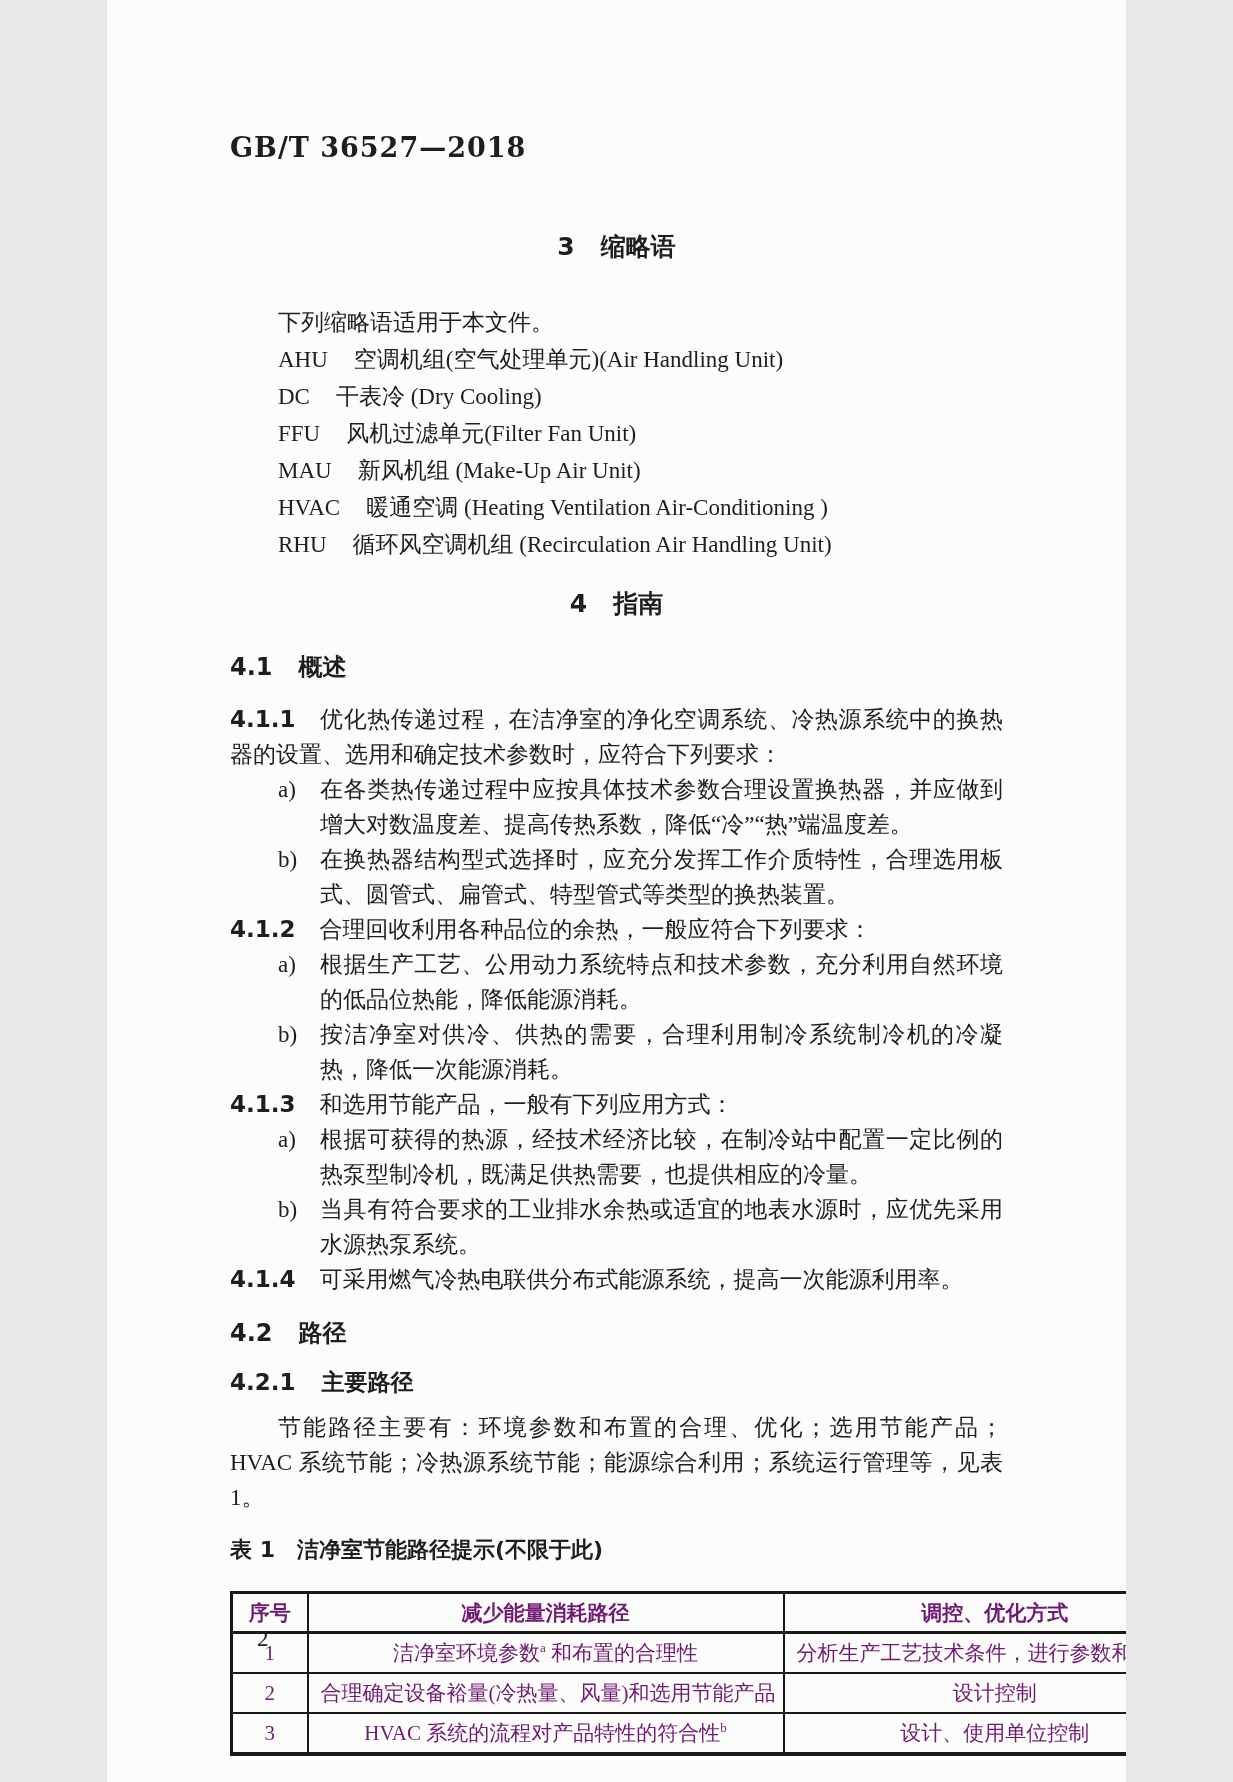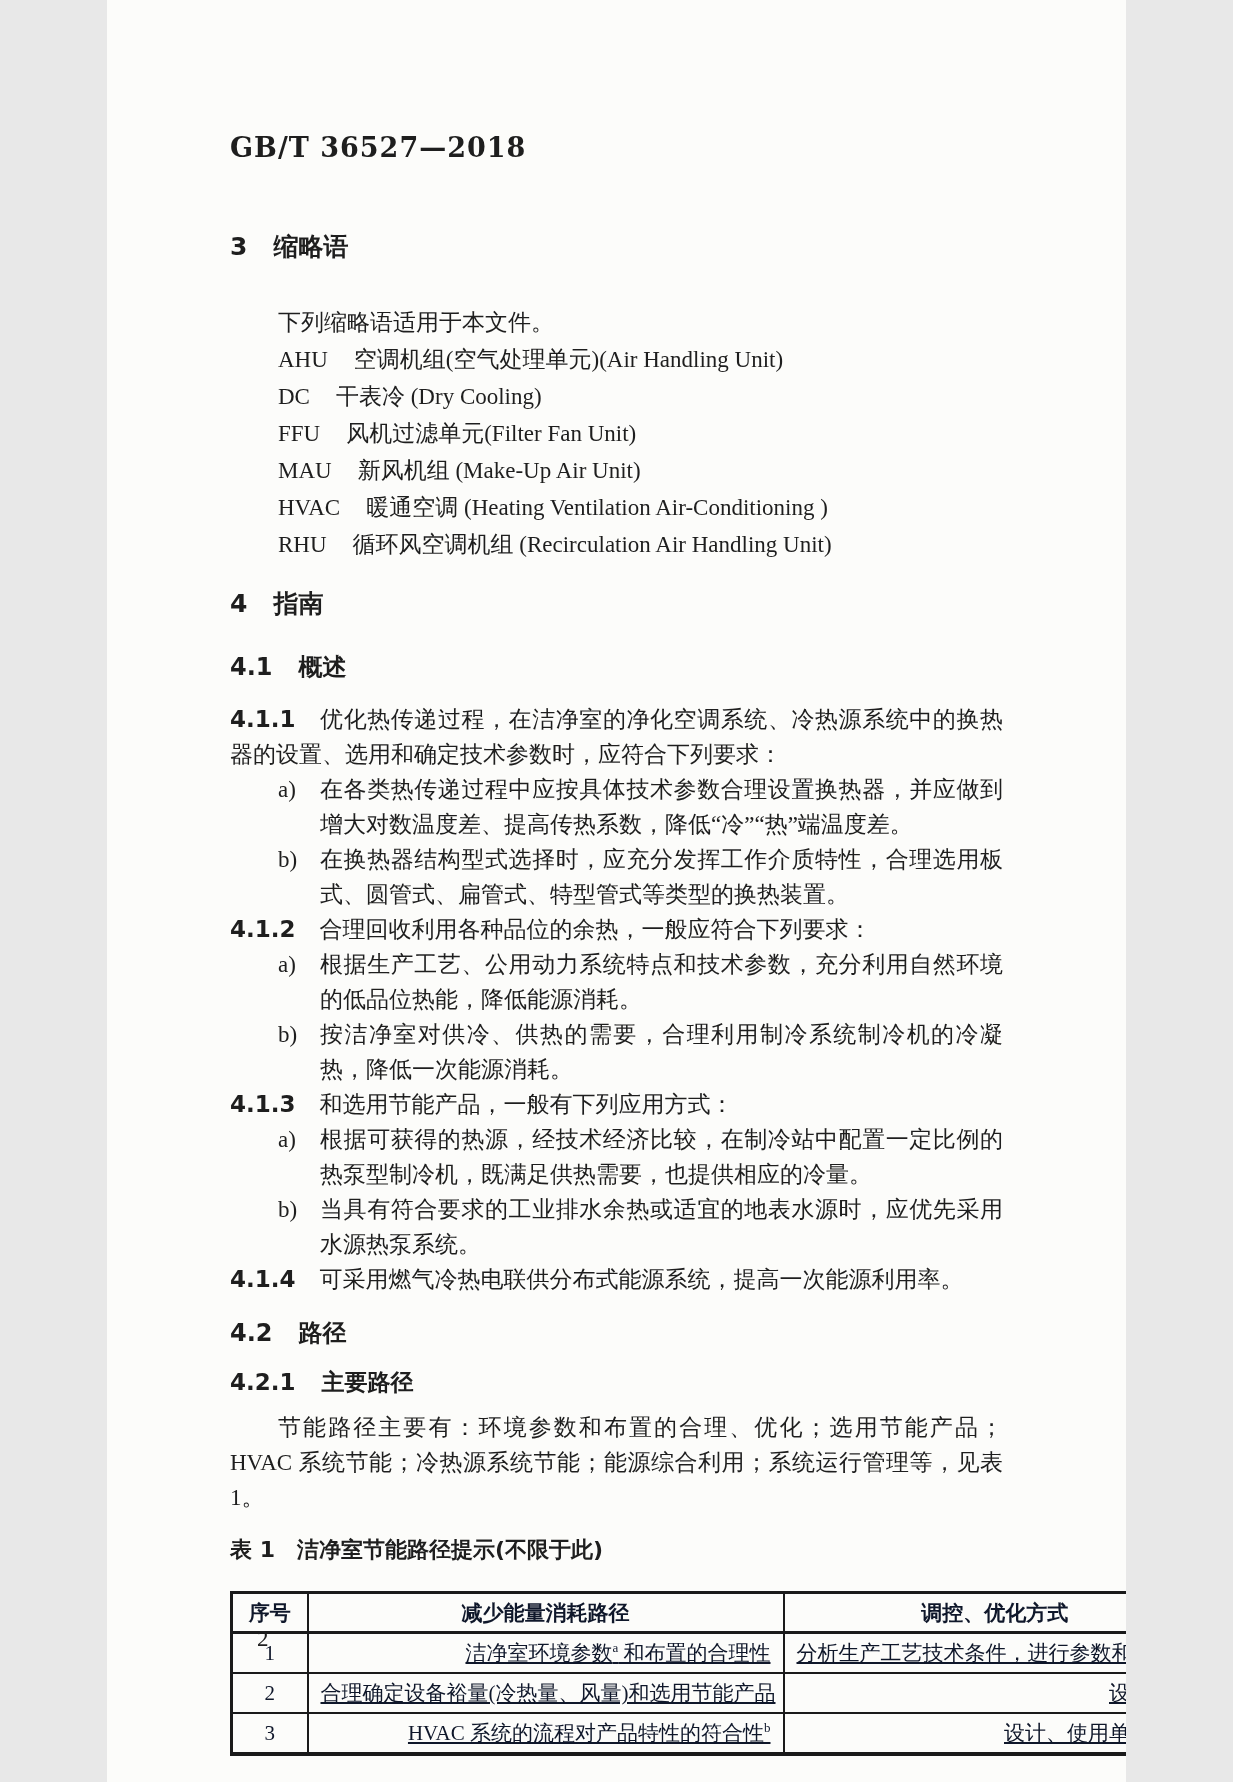--- a/index.html
+++ b/index.html
@@ -23,20 +23,21 @@
     line-height:28px;
     letter-spacing:1px;
   }
   
   .h-main{       
     margin-top:70px;
     font-family:"DejaVu Sans", sans-serif;
     font-weight:700;
     font-size:25px;
     line-height:30px;
+    text-align:center;
   }
   .h-main.tight{margin-top:26px;}
   .h-sub{        
     margin-top:34px;
     font-family:"DejaVu Sans", sans-serif;
     font-weight:700;
     font-size:24px;
     line-height:29px;
   }
   .h-sub2{       
@@ -99,40 +100,40 @@
     font-size:22px;
     line-height:26px;
   }
   
   table.t1{
     margin-top:28px;
     border-collapse:collapse;
     width:975px;
     table-layout:fixed;
     font-size:21px;
-    color:#0f172a;
+    color:#701a75;
     padding-left:28px;
   }
   table.t1 th, table.t1 td{
     border:2px solid #1a1a1a;
     padding:0 12px;
     overflow:hidden;
     white-space:nowrap;
   }
   table.t1{border:3px solid #1a1a1a;border-bottom-width:4px;}
   table.t1 thead th{
     height:37px;
     font-family:"DejaVu Sans", sans-serif;
     font-weight:700;
     text-align:center;
     border-bottom-width:3px;
   }
   table.t1 td{height:38px;}
   td.c-no{text-align:center;}
-  td.c-path,td.c-method{text-align:right;text-decoration:underline;}
+  td.c-path,td.c-method{text-align:center;}
   sup{font-size:13px;line-height:0;}
   
   .page-num{
     position:absolute;
     left:150px;
     top:1626px;
     font-size:23px;
   }
 </style>
 </head>

